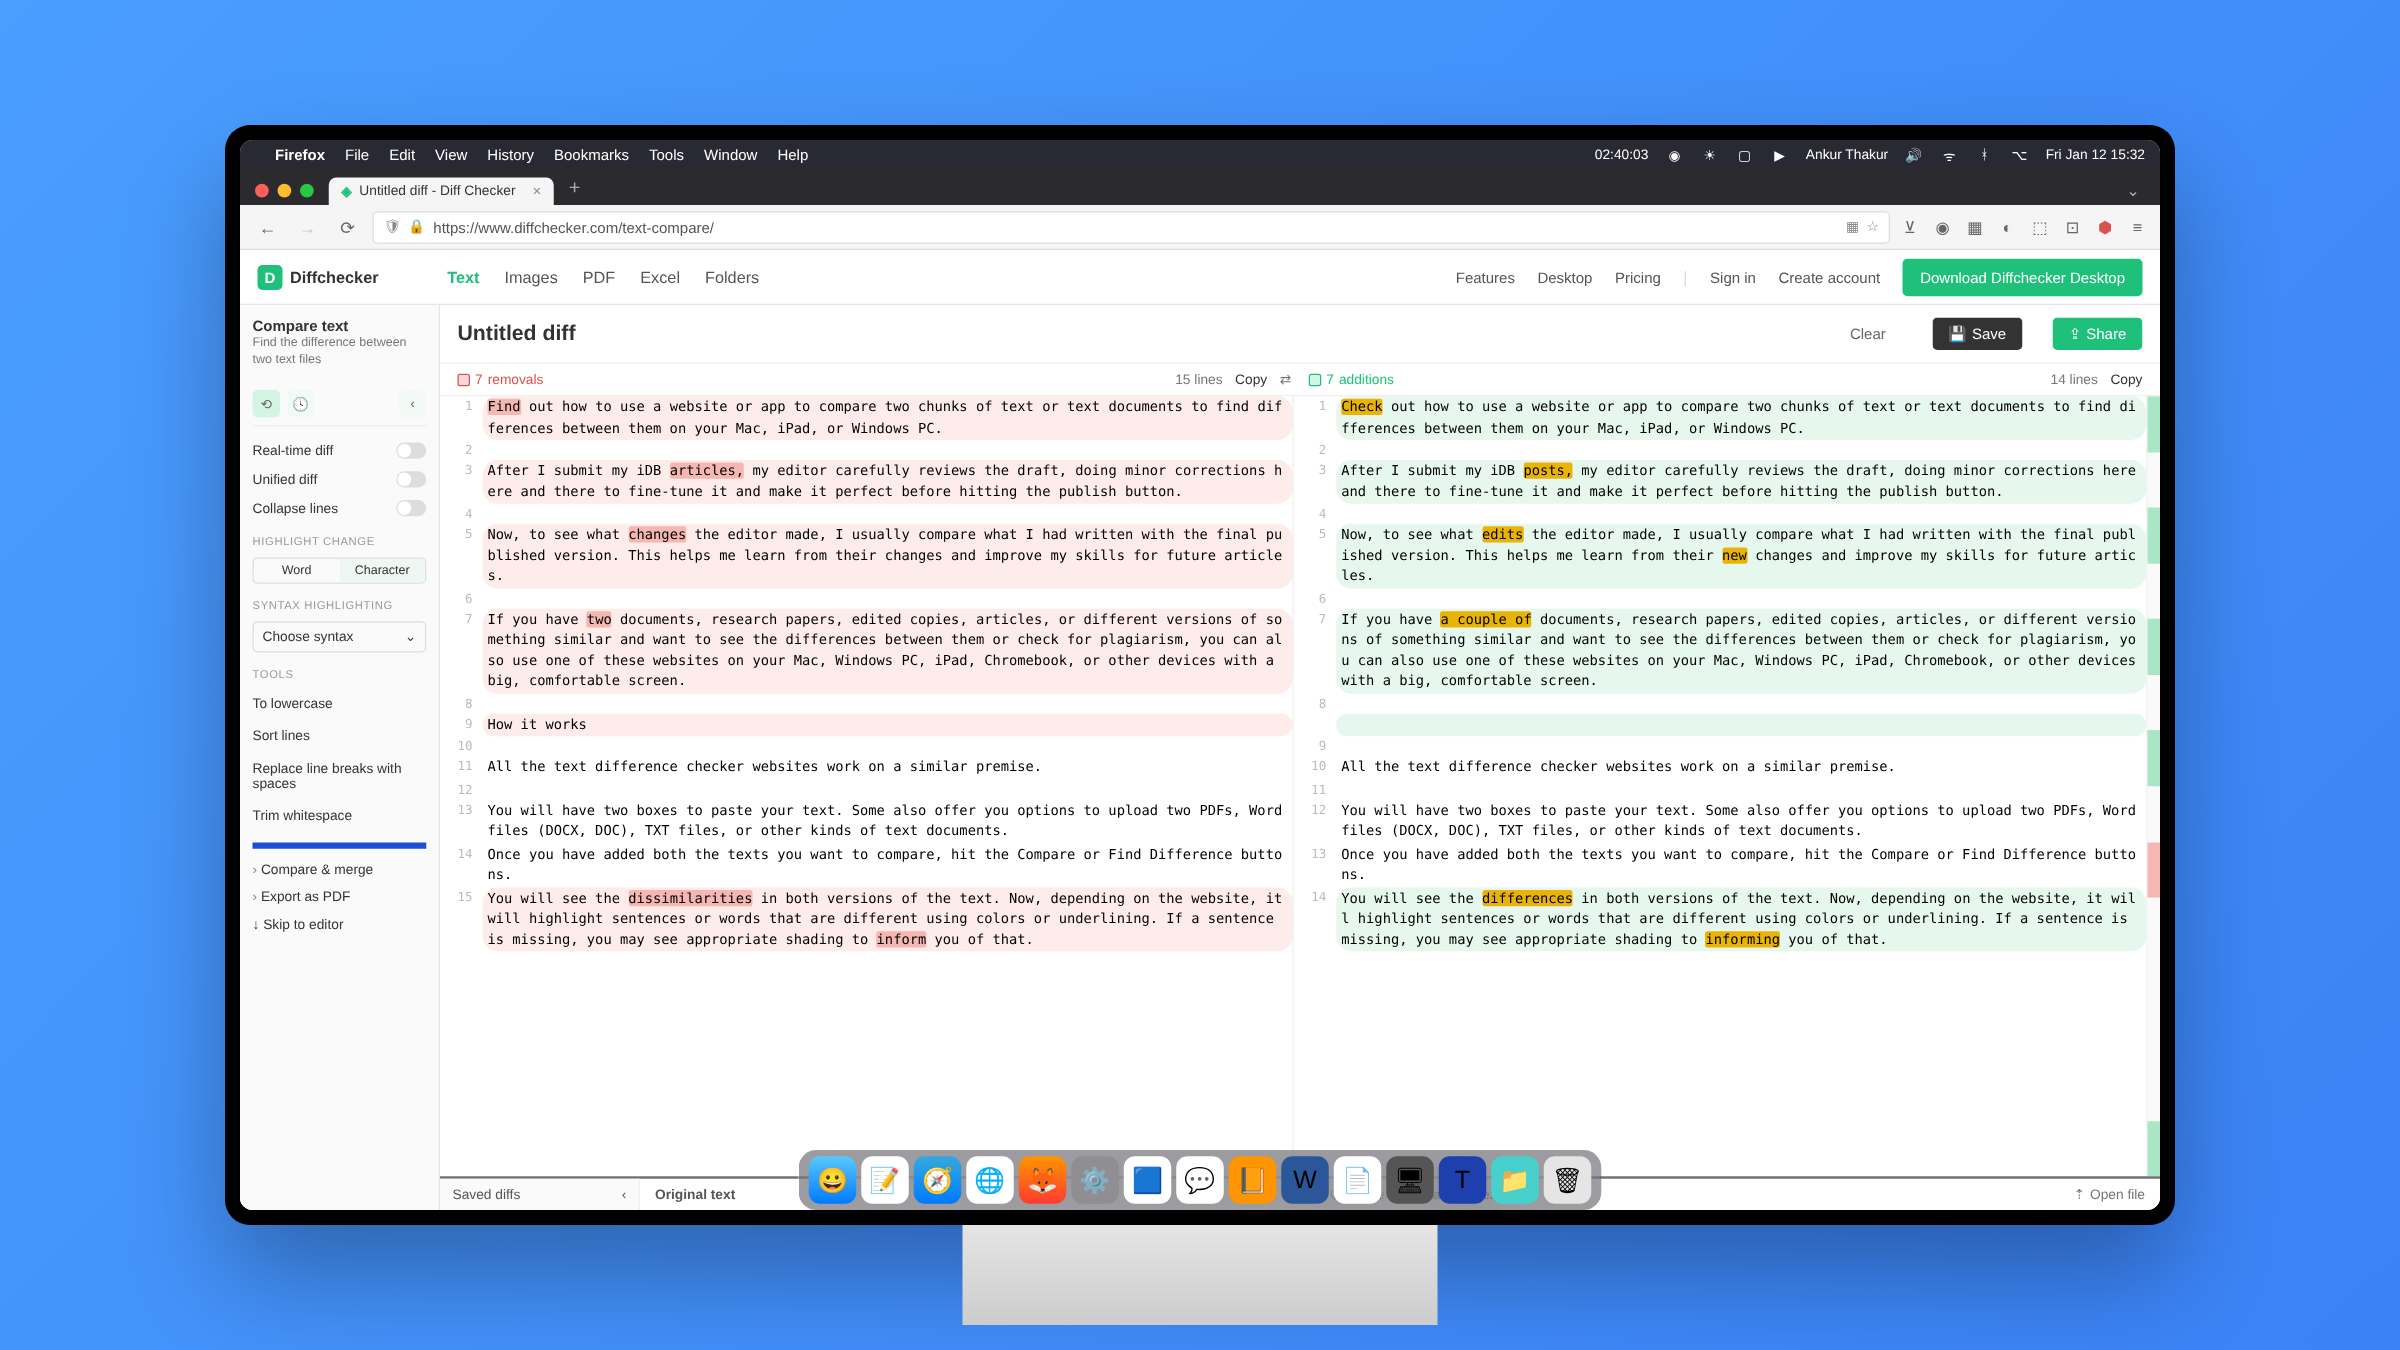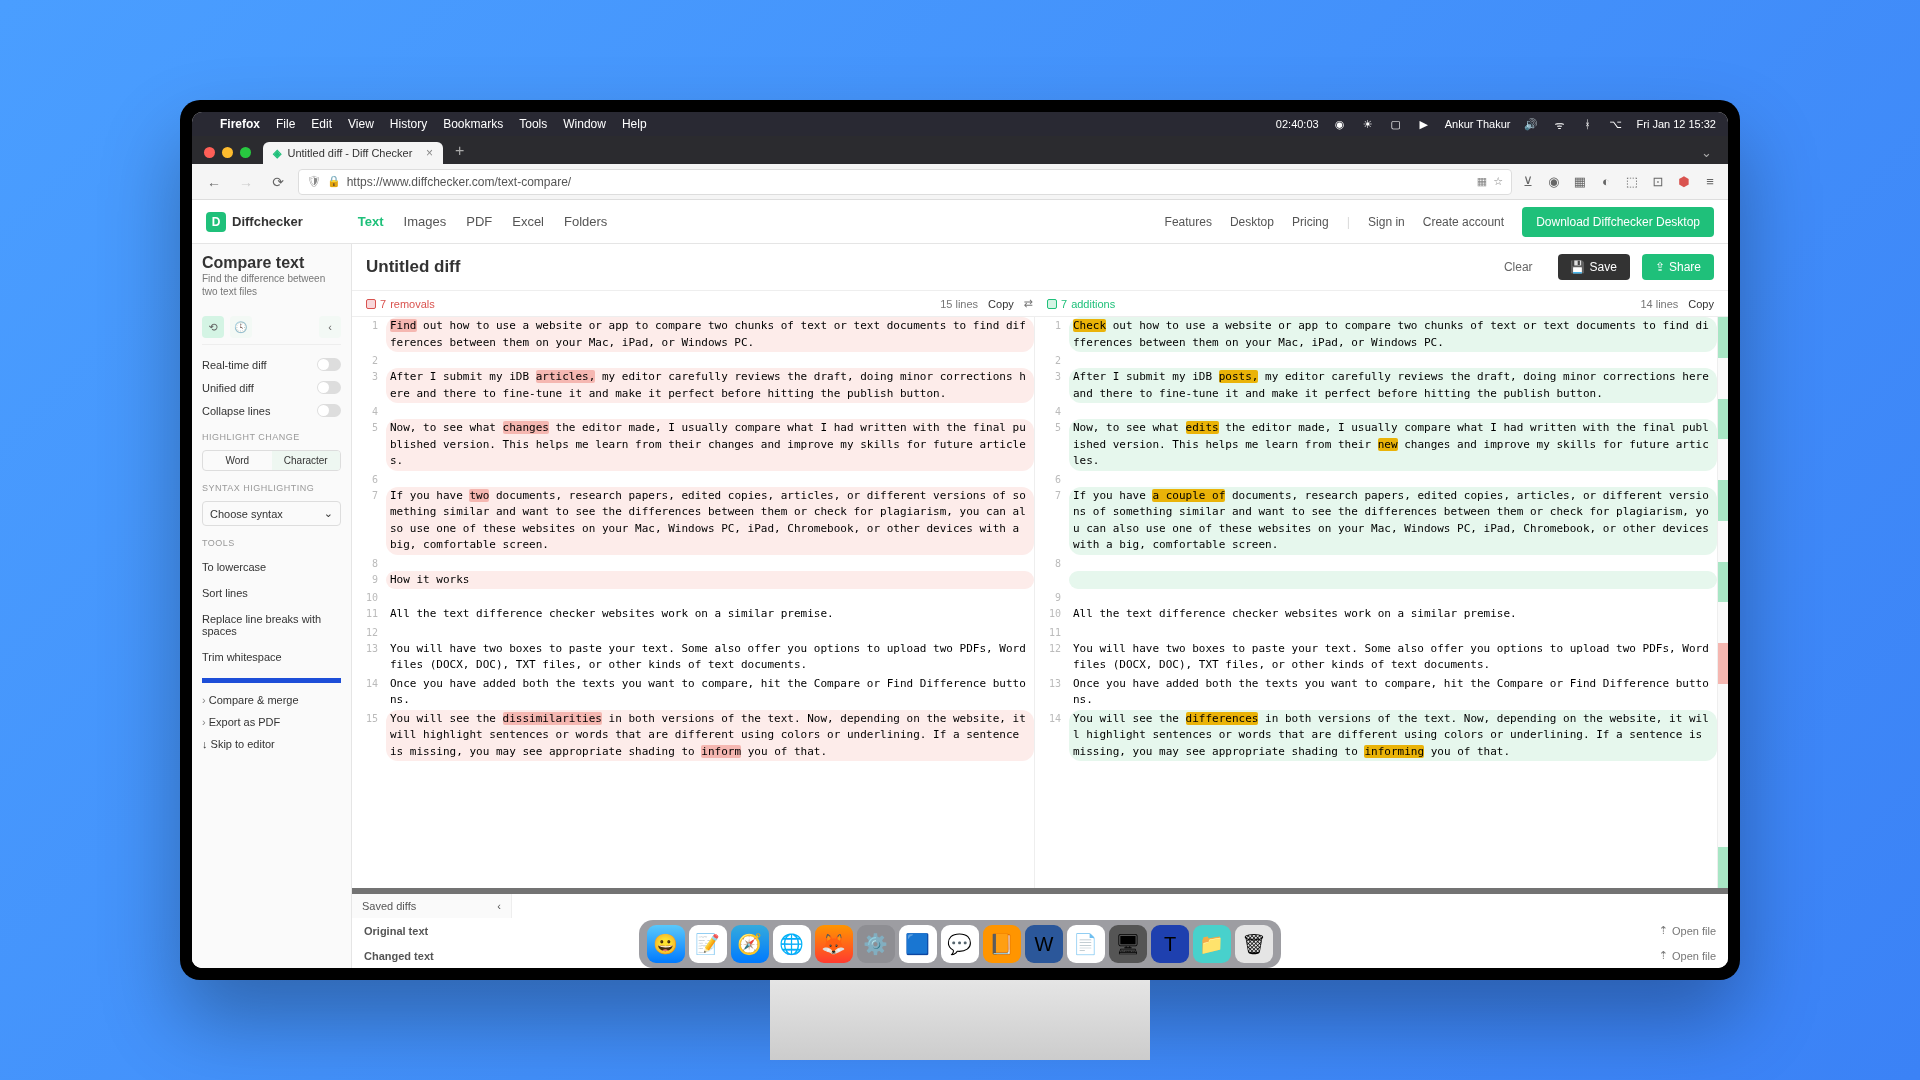--- a/index.html
+++ b/index.html
@@ -133,21 +133,21 @@
   padding: 8px 14px;
   border-radius: 4px;
   font-size: 12px;
   font-weight: 500;
   cursor: pointer;
 }
 
 .main { flex: 1; display: flex; overflow: hidden; background: #fff; }
 .sidebar { width: 160px; border-right: 1px solid #e5e5e5; padding: 10px; font-size: 11px; color: #333; display: flex; flex-direction: column; gap: 4px; overflow-y: auto; background: #fafafa; }
 .side-section { margin-bottom: 8px; }
-.side-title { font-weight: 600; font-size: 16px; }
+.side-title { font-weight: 600; font-size: 12px; }
 .side-sub { color: #777; font-size: 10px; line-height: 1.3; }
 .side-icons { display: flex; gap: 8px; padding: 6px 0; border-bottom: 1px solid #eee; margin-bottom: 6px; justify-content: space-between;}
 .side-icon-btn { width: 22px; height: 22px; background: #f3f9f5; border-radius: 4px; display: flex; align-items: center; justify-content: center; color: #666; font-size: 11px; }
 .side-icon-btn.active { background: #d4f4e4; }
 .toggle-row { display: flex; justify-content: space-between; align-items: center; padding: 3px 0; }
 .toggle { width: 24px; height: 13px; background: #ddd; border-radius: 7px; position: relative; }
 .toggle::after { content: ''; position: absolute; width: 11px; height: 11px; background: #fff; border-radius: 50%; top: 1px; left: 1px; }
 .side-heading { font-size: 9px; color: #999; letter-spacing: 0.5px; margin: 8px 0 4px; text-transform: uppercase; }
 .seg { display: flex; border: 1px solid #ddd; border-radius: 4px; overflow: hidden; }
 .seg-btn { flex: 1; text-align: center; padding: 4px; font-size: 10px; cursor: pointer; }
@@ -157,21 +157,21 @@
 .tool-item.arrow::before { content: '› '; color: #888; }
 
 .content { flex: 1; display: flex; flex-direction: column; overflow: hidden; }
 .content-header {
   display: flex;
   align-items: center;
   padding: 10px 14px;
   border-bottom: 1px solid #eee;
 }
 .diff-title { font-size: 17px; font-weight: 600; color: #333; }
-.header-actions { margin-left: auto; display: flex; gap: 12px; align-items: center; }
+.header-actions { margin-left: auto; display: flex; gap: 24px; align-items: center; }
 .pill-btn { padding: 5px 12px; border-radius: 4px; font-size: 12px; cursor: pointer; border: 1px solid transparent; }
 .pill-clear { color: #666; }
 .pill-save { background: #333; color: #fff; display: flex; align-items: center; gap: 4px; }
 .pill-share { background: #1fc07a; color: #fff; display: flex; align-items: center; gap: 4px; }
 
 .diff-stats { display: flex; padding: 6px 14px; border-bottom: 1px solid #eee; font-size: 11px; }
 .stat-half { flex: 1; display: flex; align-items: center; gap: 8px; }
 .stat-badge { display: flex; align-items: center; gap: 4px; font-weight: 500; }
 .stat-minus { color: #d9534f; }
 .stat-plus { color: #1fc07a; }
@@ -188,21 +188,21 @@
 .txt { flex: 1; padding: 1px 6px 1px 4px; white-space: pre-wrap; word-break: break-all; border-radius: 12px; }
 .line.removed .txt { background: #fdecea; }
 .line.added .txt { background: #e6f7ed; }
 .hl-r { background: #f5b7b1; border-radius: 2px; }
 .hl-g { background: #eab308; border-radius: 2px; }
 .minimap { width: 10px; background: #fafafa; display: flex; flex-direction: column; }
 .mm-seg { flex: 1; }
 .mm-r { background: #f5b7b1; }
 .mm-g { background: #a8e6c5; }
 
-.bottom-bar { border-top: 6px solid #737373; display: flex; font-size: 11px; color: #555; flex-direction: column; }
+.bottom-bar { border-top: 2px solid #737373; display: flex; font-size: 11px; color: #555; }
 .bb-half { flex: 1; display: flex; align-items: center; padding: 6px 12px; }
 .bb-label { font-weight: 600; }
 .bb-open { margin-left: auto; color: #777; cursor: pointer; display: flex; align-items: center; gap: 4px; }
 .bb-side { width: 160px; padding: 6px 10px; display: flex; justify-content: space-between; align-items: center; border-right: 1px solid #eee; background: #fafafa;}
 
 .dock {
   position: absolute;
   bottom: 12px;
   left: 50%;
   transform: translateX(-50%);

